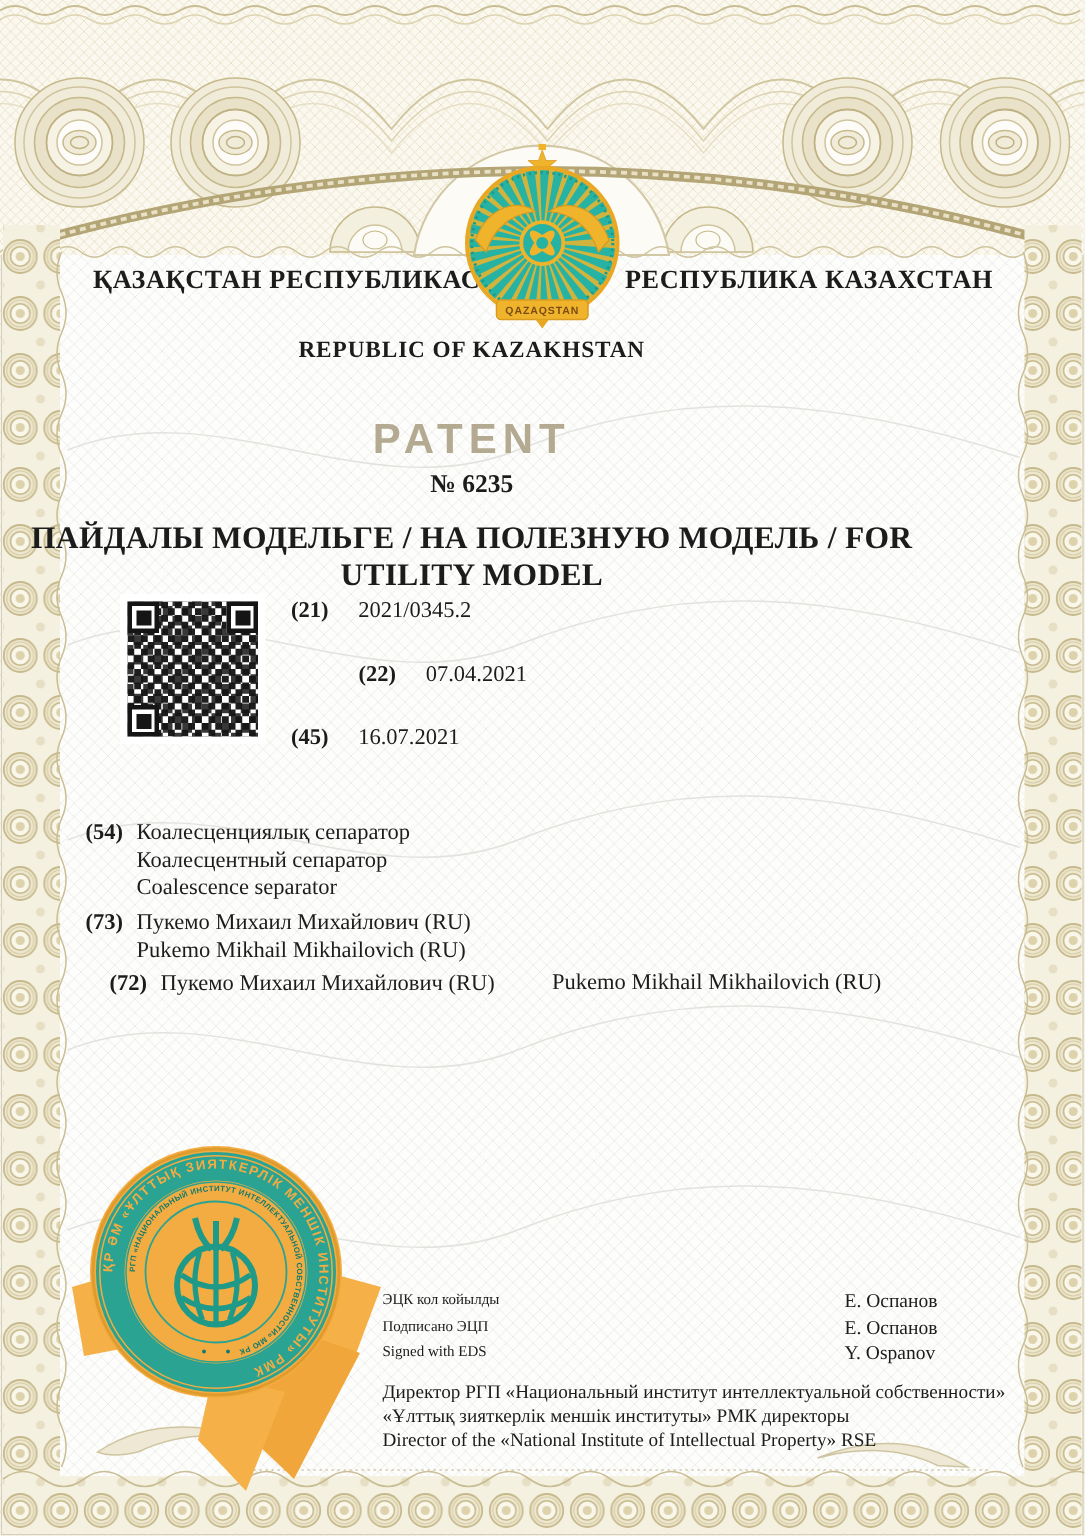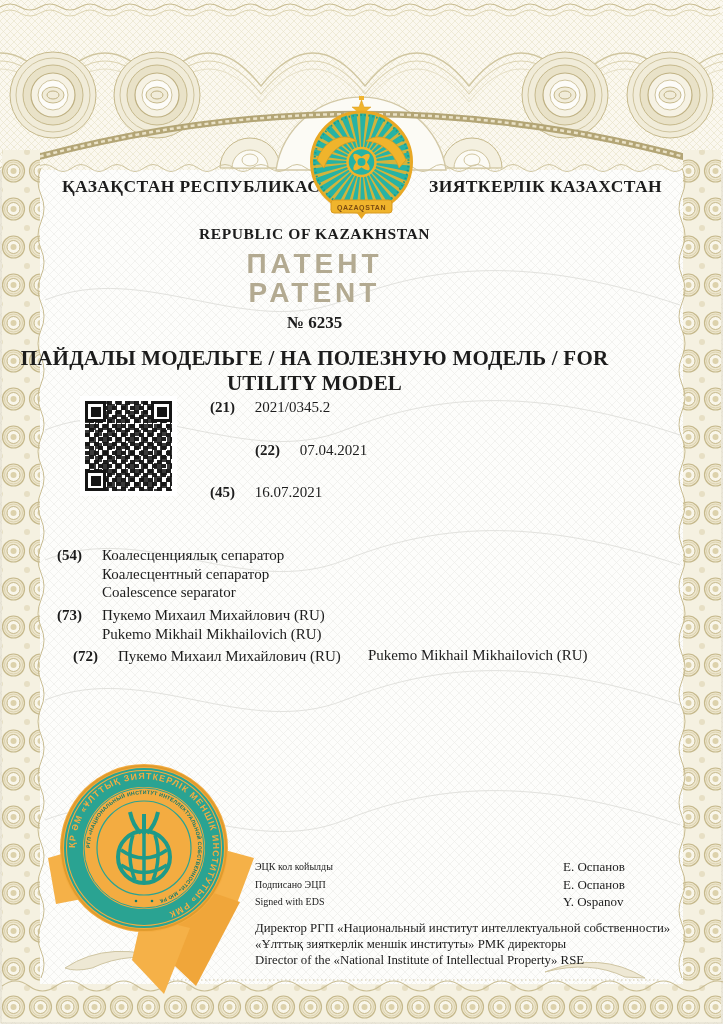--- a/index.html
+++ b/index.html
@@ -24,23 +24,23 @@
   .qr{left:80px;top:396px;width:97px;height:100px;background:#fff;}
   .qmods{position:absolute;inset:5px;
     background:
       repeating-conic-gradient(rgba(21,21,21,.96) 0% 25%, rgba(255,255,255,0) 0% 50%) 0 0/9px 9px,
       repeating-conic-gradient(rgba(21,21,21,.85) 0% 25%, rgba(255,255,255,0) 0% 50%) 4px 3px/13px 13px,
       #fff;}
   .fp{position:absolute;width:21px;height:21px;border:3.5px solid #151515;background:#fff;box-sizing:border-box;}
   .fp::before{content:"";position:absolute;inset:2.5px;background:#151515;}
   .fp.tl{left:5px;top:5px;} .fp.tr{right:5px;top:5px;} .fp.bl{left:5px;bottom:5px;}
   
-  .coderow{position:absolute;left:210px;font-size:15px;white-space:nowrap;}
+  .coderow{position:absolute;left:194px;font-size:15px;white-space:nowrap;}
   .coderow .code{font-weight:bold;margin-right:16px;}
-  .field{position:absolute;left:57px;display:flex;gap:13px;font-size:15px;line-height:18.5px;}
+  .field{position:absolute;left:57px;display:flex;gap:2px;font-size:15px;line-height:18.5px;}
   .field .code{font-weight:bold;width:32px;flex:none;}
   .rightname{left:368px;font-size:15px;}
   
   .sigrow{position:absolute;left:255px;font-size:10px;line-height:17.6px;}
   .signames{position:absolute;left:563px;font-size:13px;line-height:17.6px;}
   .director{position:absolute;left:255px;top:920px;font-size:12.8px;line-height:16.2px;}
   svg{display:block;}
 </style>
 </head>
 <body>
@@ -123,21 +123,21 @@
     <g>
       <rect x="2" y="984" width="719" height="38" fill="url(#knot)"></rect>
       <path d="M2,986 q13.5,-10 27,0 t27,0 t27,0 t27,0 t27,0 t27,0 t27,0 t27,0 t27,0 t27,0 t27,0 t27,0 t27,0 t27,0 t27,0 t27,0 t27,0 t27,0 t27,0 t27,0 t27,0 t27,0 t27,0 t27,0 t27,0 t27,0 t27,0" stroke="#c9bd93" stroke-width="1.1" fill="none"></path>
       <path d="M165,980 H660" stroke="#cfc6a8" stroke-width="1" stroke-dasharray="1.5,2.5" fill="none"></path>
       <path d="M65,968 Q110,938 175,962 Q130,950 92,968 Q75,972 65,968 Z" fill="#eee8d4" stroke="#cfc5a2" stroke-width="1"></path>
       <path d="M645,978 Q600,950 545,972 Q590,960 625,977 Z" fill="#eee8d4" stroke="#cfc5a2" stroke-width="1"></path>
     </g>
   </svg>
 
   <div class="abs country kk">ҚАЗАҚСТАН РЕСПУБЛИКАСЫ</div>
-  <div class="abs country ru">ЗИЯТКЕРЛІК КАЗАХСТАН</div>
+  <div class="abs country ru">РЕСПУБЛИКА КАЗАХСТАН</div>
 
   <svg class="abs" style="left:303px;top:96px;" width="117" height="124" viewBox="0 0 117 124">
     <g>
       <rect x="56" y="0" width="5" height="4" fill="#f0b42c"></rect>
       <polygon points="58.5,4 61,11 68,11 62.5,15.5 64.5,23 58.5,18.5 52.5,23 54.5,15.5 49,11 56,11" fill="#f0b42c" stroke="#d99a1f" stroke-width="0.5"></polygon>
       <circle cx="58.5" cy="66" r="50" fill="#27b3a4" stroke="#e8a824" stroke-width="3"></circle>
       <circle cx="58.5" cy="66" r="30" fill="none" stroke="#f0b42c" stroke-width="38" stroke-dasharray="2.2,3.8" opacity="0.85"></circle>
       <circle cx="58.5" cy="66" r="47" fill="none" stroke="#1f9a88" stroke-width="2" stroke-dasharray="1.5,2.5"></circle>
       <path d="M14,64 C22,42 42,36 54,45 C40,46 27,54 21,72 Z" fill="#f0b42c" stroke="#d99a1f" stroke-width="0.8"></path>
       <path d="M103,64 C95,42 75,36 63,45 C77,46 90,54 96,72 Z" fill="#f0b42c" stroke="#d99a1f" stroke-width="0.8"></path>
@@ -145,21 +145,20 @@
       <ellipse cx="58.5" cy="66" rx="11" ry="4" fill="#f0b42c" transform="rotate(45 58.5 66)"></ellipse>
       <ellipse cx="58.5" cy="66" rx="11" ry="4" fill="#f0b42c" transform="rotate(-45 58.5 66)"></ellipse>
       <circle cx="58.5" cy="66" r="4" fill="#27b3a4"></circle>
       <rect x="28" y="104" width="61" height="13" rx="3" fill="#f0b42c" stroke="#d99a1f" stroke-width="1"></rect>
       <polygon points="54,117 63,117 58.5,123" fill="#e8a824"></polygon>
       <text x="58.5" y="113.5" text-anchor="middle" font-family="Liberation Sans, sans-serif" font-size="7" font-weight="bold" fill="#7a4b12" letter-spacing="0.6">QAZAQSTAN</text>
     </g>
   </svg>
 
   <div class="ctr cn-en">REPUBLIC OF KAZAKHSTAN</div>
-  <div class="ctr patent pat-kk">ПАТЕНТ</div>
   <div class="ctr patent pat-en">PATENT</div>
   <div class="ctr numline">
     <span>№</span>
     <span class="num">6235</span>
   </div>
   <div class="ctr kind">ПАЙДАЛЫ МОДЕЛЬГЕ / НА ПОЛЕЗНУЮ МОДЕЛЬ / FOR UTILITY MODEL</div>
 
   <div class="abs qr">
     <div class="qmods"></div>
     <div class="fp tl"></div>

